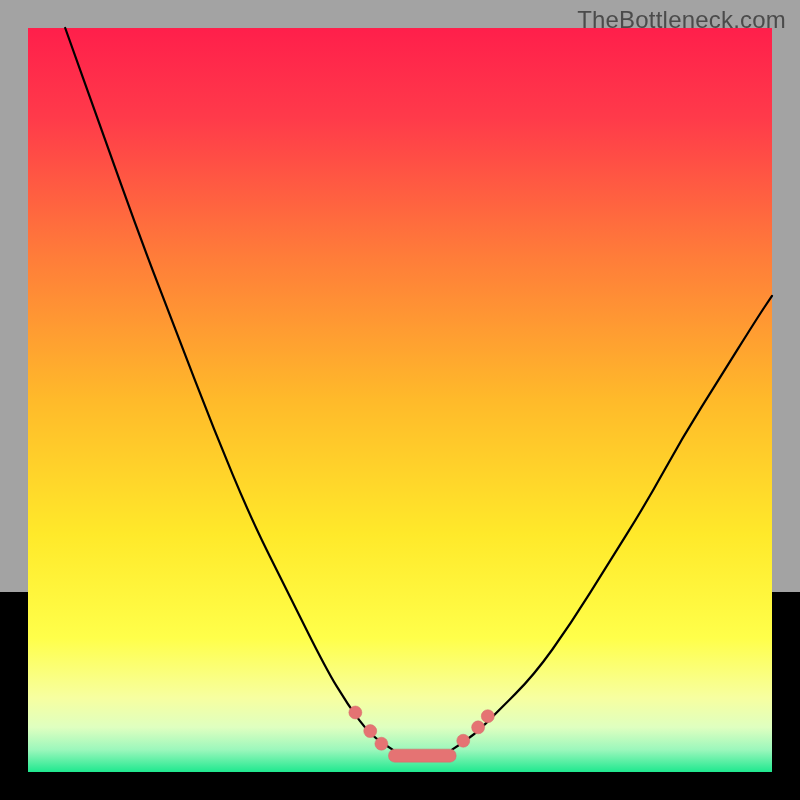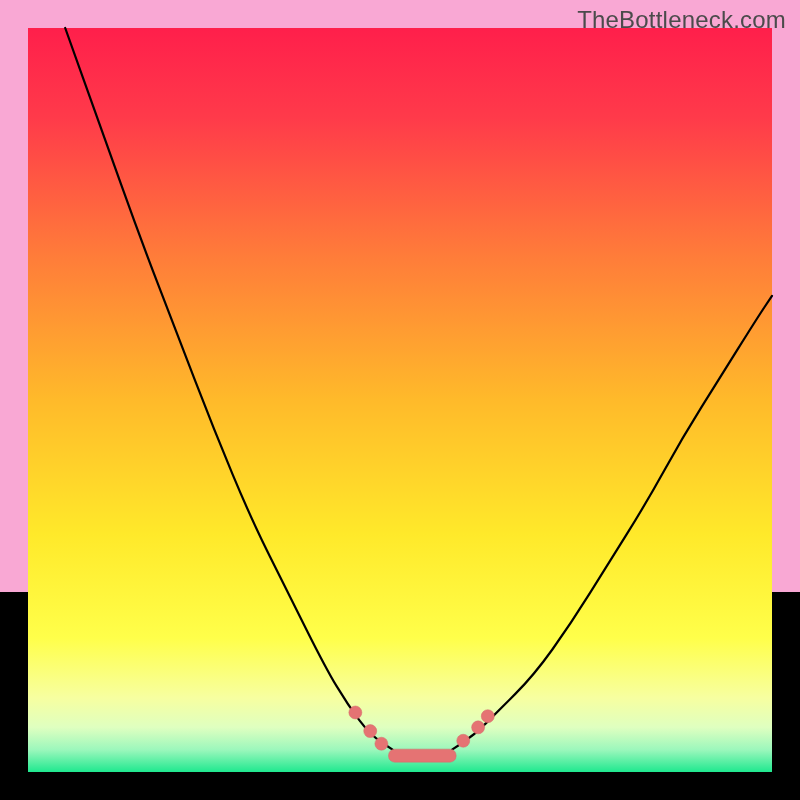--- a/index.html
+++ b/index.html
@@ -10,21 +10,21 @@
     background: #000;
     overflow: hidden;
     font-family: Arial, Helvetica, sans-serif;
   }
   .frame {
     position: absolute;
     left: 0;
     top: 0;
     width: 800px;
     height: 592px;
-    background: #f9a8d4;
+    background: #a3a3a3;
   }
   .plot-area {
     position: absolute;
     left: 28px;
     top: 28px;
     width: 744px;
     height: 744px;
     
   }
   .watermark {

